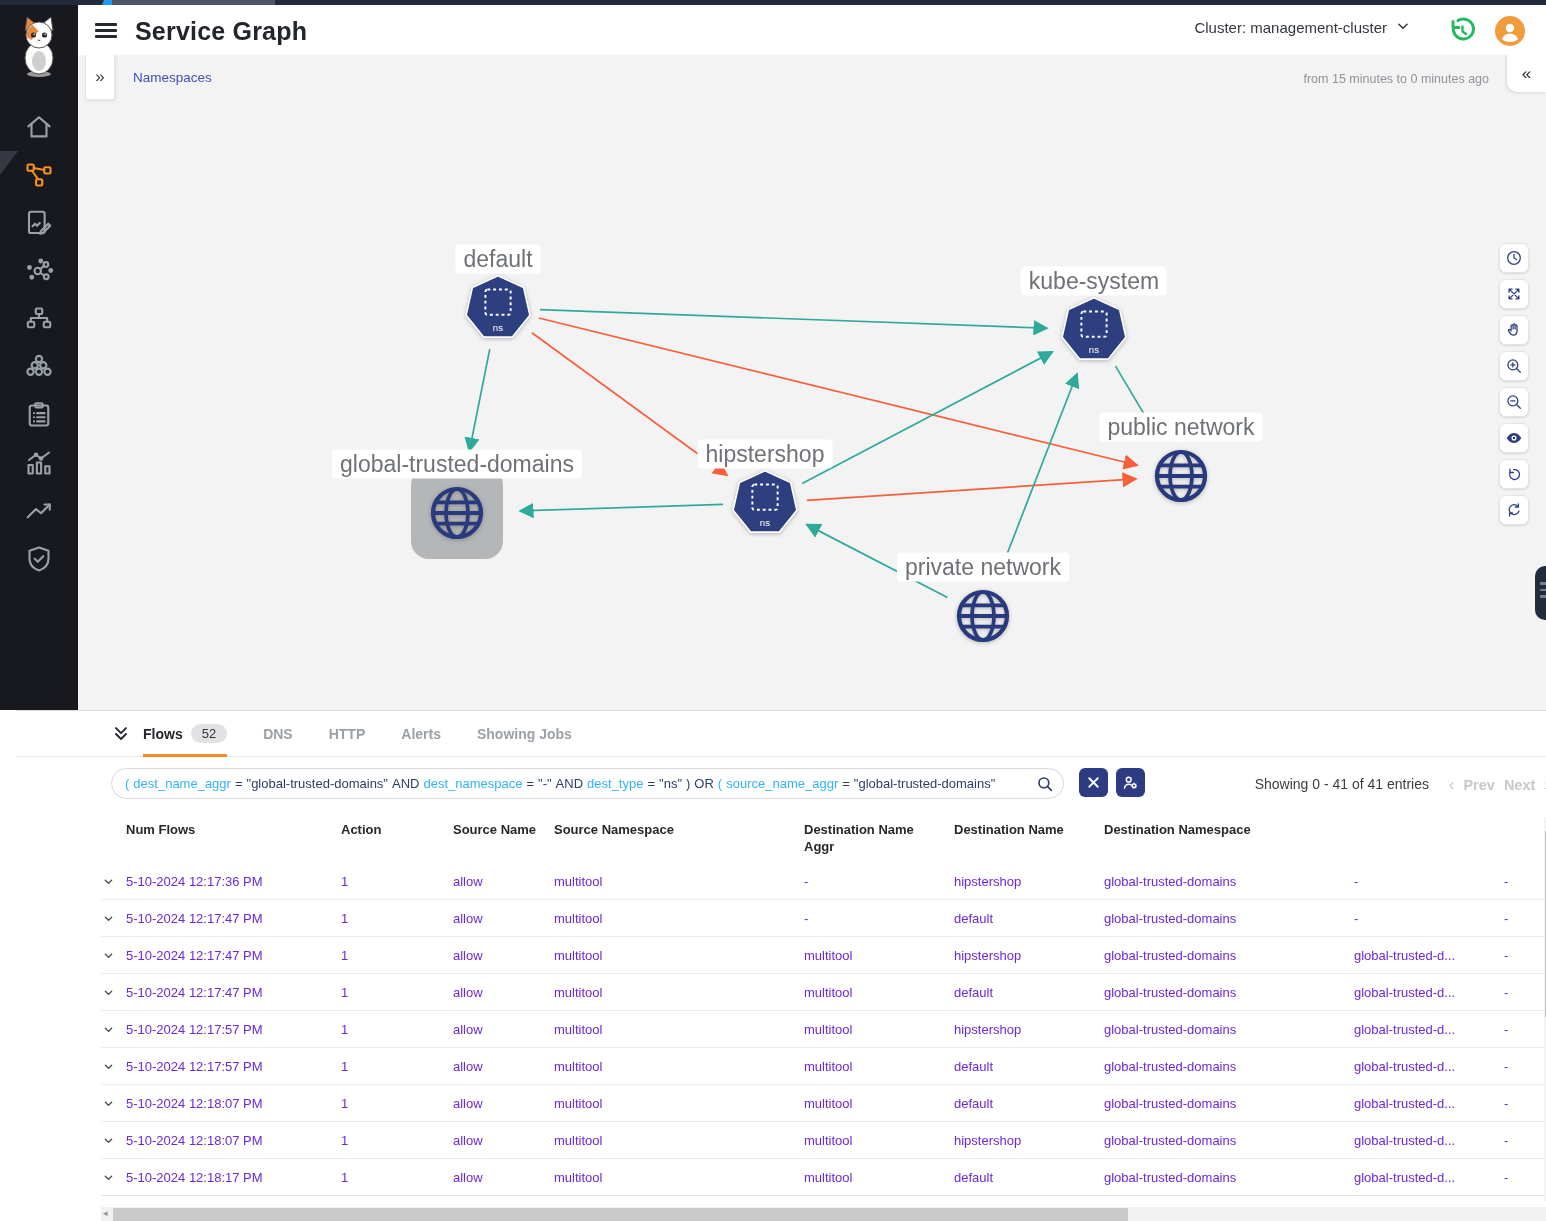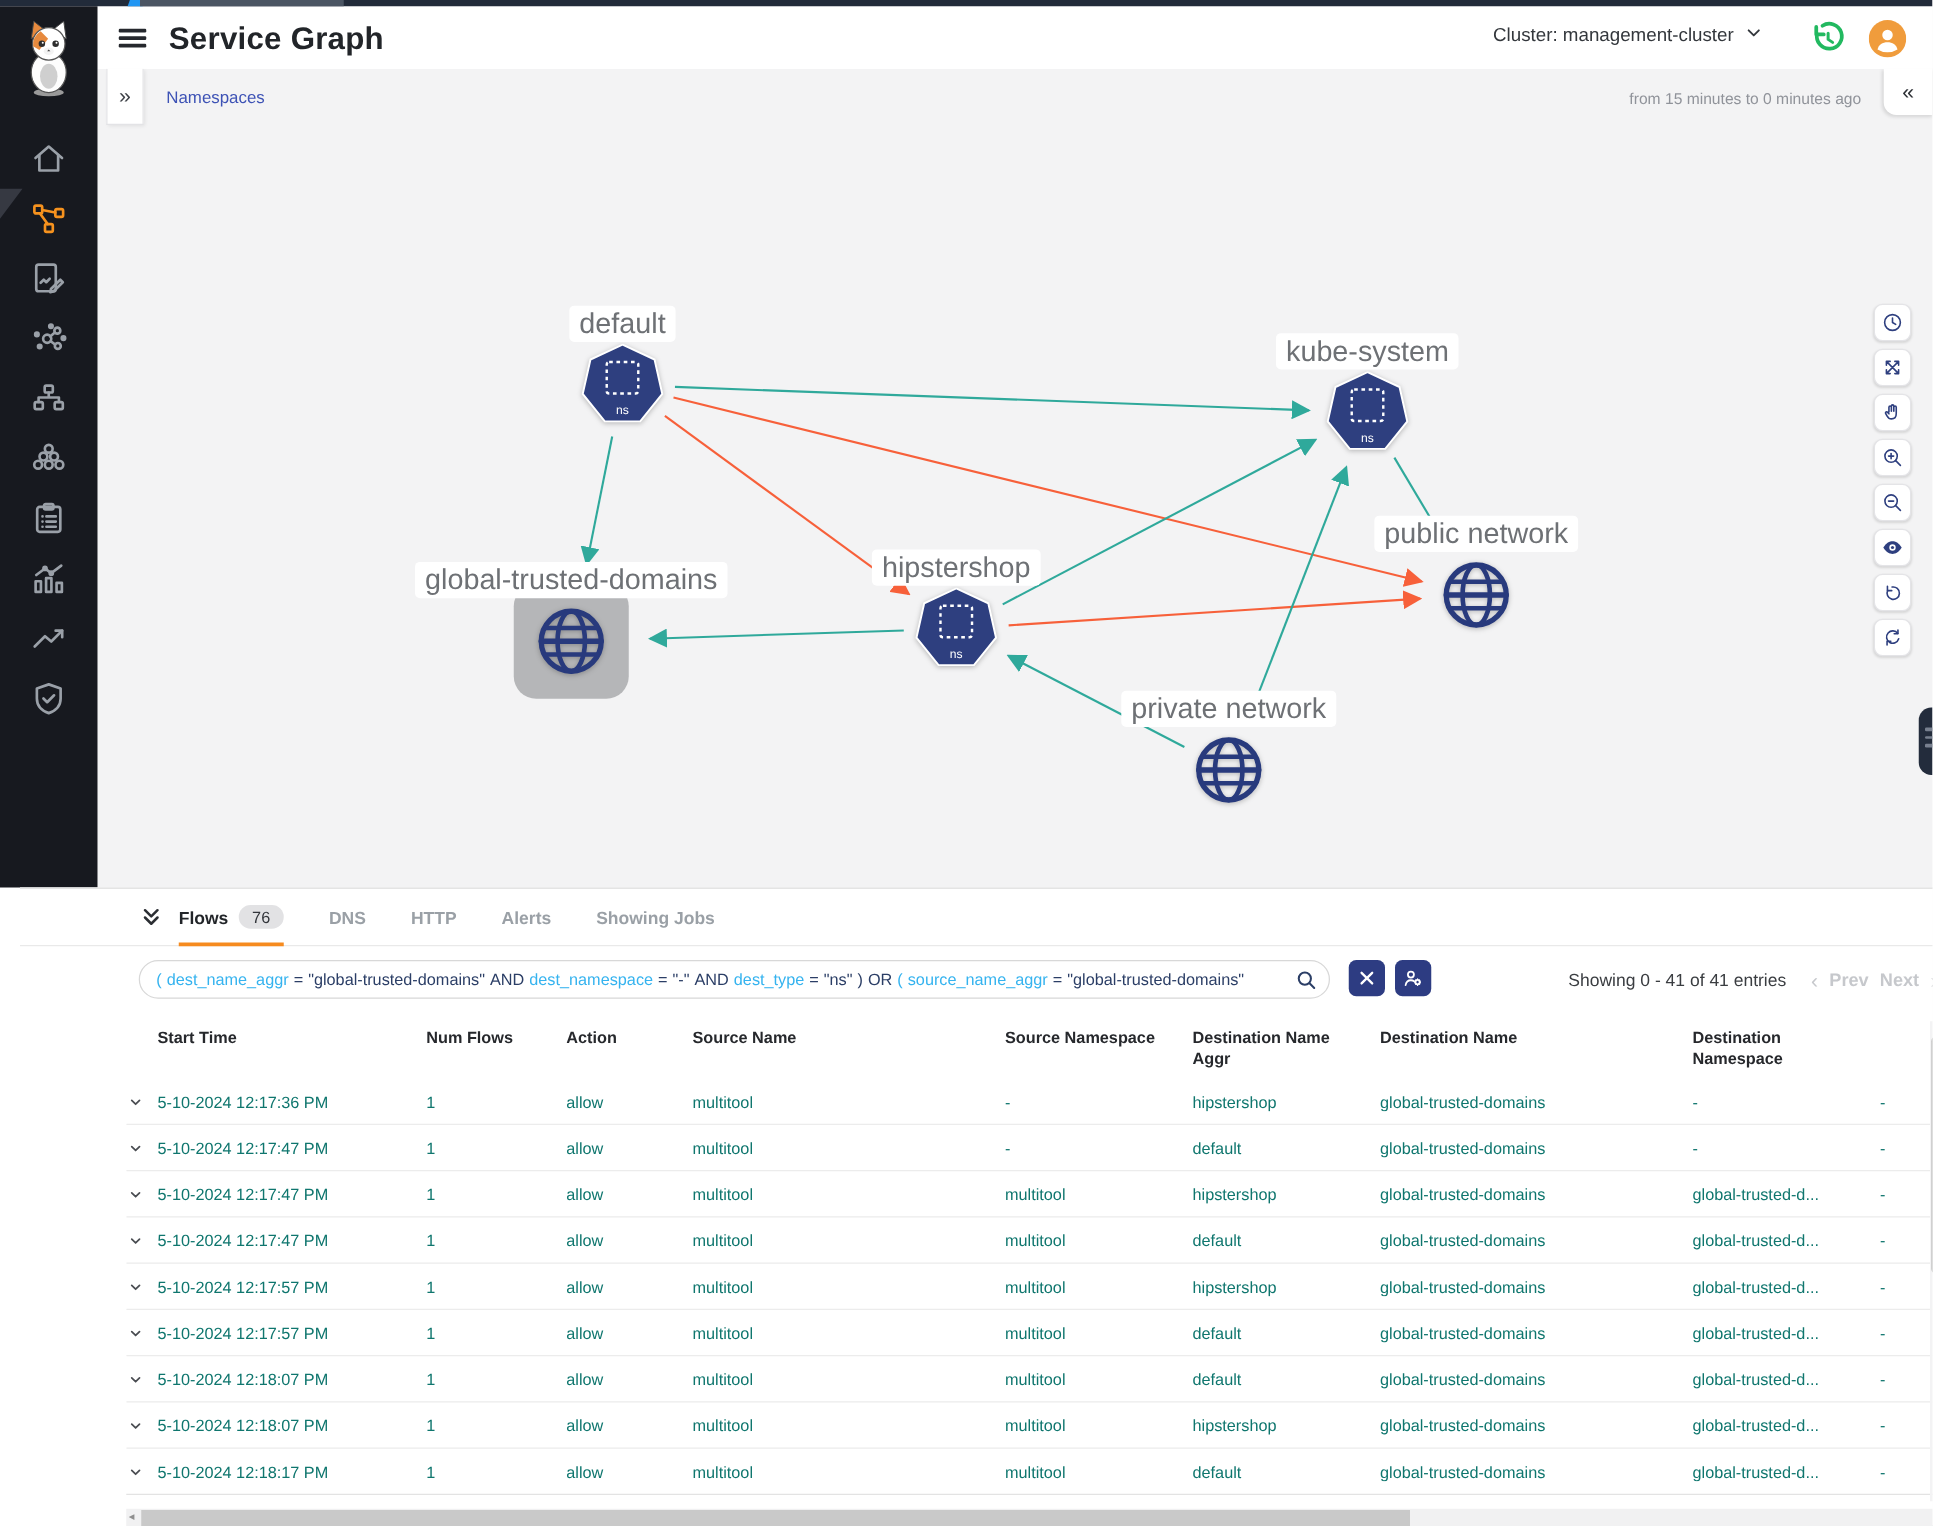--- a/index.html
+++ b/index.html
@@ -85,21 +85,21 @@
   .pager { position:absolute; right:12px; top:18px; font-size:14.5px; font-weight:bold; color:#c6c8cc;
     display:flex; align-items:center; gap:9px; }
   .pager button { background:none; border:none; font:inherit; color:inherit; cursor:default; }
   .pchev { font-size:17px; font-weight:normal; }
 
   .table { position:absolute; left:85px; top:100px; width:1445px; height:385px; overflow:hidden;
     border-bottom:1px solid #e3e3e3; }
   .trow { display:grid; grid-template-columns:25px 215px 112px 101px 250px 150px 150px 250px 150px 42px; }
   .thead { height:52px; padding-top:10px; font-weight:bold; font-size:13px; color:#26282c; line-height:17px; }
   .thead > div { overflow:hidden; padding-right:8px; }
-  .drow { height:37px; align-items:center; border-bottom:1px solid #ececec; font-size:13px; color:#0f766e; cursor:pointer; }
+  .drow { height:37px; align-items:center; border-bottom:1px solid #ececec; font-size:13px; color:#6d28d9; cursor:pointer; }
   .drow > div { overflow:hidden; white-space:nowrap; padding-right:8px; }
   .rchev { display:flex; align-items:center; }
   .rchev svg { width:15px; height:15px; }
 
   .vscroll { position:absolute; right:8px; top:106px; width:10px; height:384px; background:#f3f3f4; }
   .vscroll .arr { position:absolute; left:0; width:10px; text-align:center; font-size:7px; color:#9a9a9a; }
   .vthumb { position:absolute; left:1px; top:12px; width:8px; height:190px; background:#c4c4c4; border-radius:4px; }
   .hscroll { position:absolute; left:85px; top:496px; width:1461px; height:15px; background:#f1f1f2; }
   .hscroll .arr { position:absolute; top:1px; font-size:9px; color:#8f8f8f; }
   .hthumb { position:absolute; left:12px; top:1px; width:1015px; height:13px; background:#c9c9c9; }
@@ -387,21 +387,21 @@
     <div class="tabbar">
       <span class="dblchev">
         <svg viewBox="0 0 24 24" fill="none" stroke="currentColor" stroke-width="2.4" stroke-linecap="round" stroke-linejoin="round">
           <polyline points="6,5 12,11 18,5"></polyline>
             <polyline points="6,12 12,18 18,12"></polyline>
         </svg>
       </span>
       <div id="tabs">
           <div class="tab active">
             <span>Flows</span>
-            <span class="badge">76</span>
+            <span class="badge">52</span>
           </div>
           <div class="tab">
             <span>DNS</span>
           </div>
           <div class="tab">
             <span>HTTP</span>
           </div>
           <div class="tab">
             <span>Alerts</span>
           </div>
@@ -440,21 +440,20 @@
         <span class="pchev">‹</span>
         <button>Prev</button>
         <button>Next</button>
         <span class="pchev">›</span>
       </span>
     </div>
 
     <div class="table">
       <div id="thead" class="trow thead">
           <div></div>
-          <div>Start Time</div>
           <div>Num Flows</div>
           <div>Action</div>
           <div>Source Name</div>
           <div>Source Namespace</div>
           <div>Destination Name Aggr</div>
           <div>Destination Name</div>
           <div>Destination Namespace</div>
         </div>
       <div id="tbody">
           <div class="trow drow">

